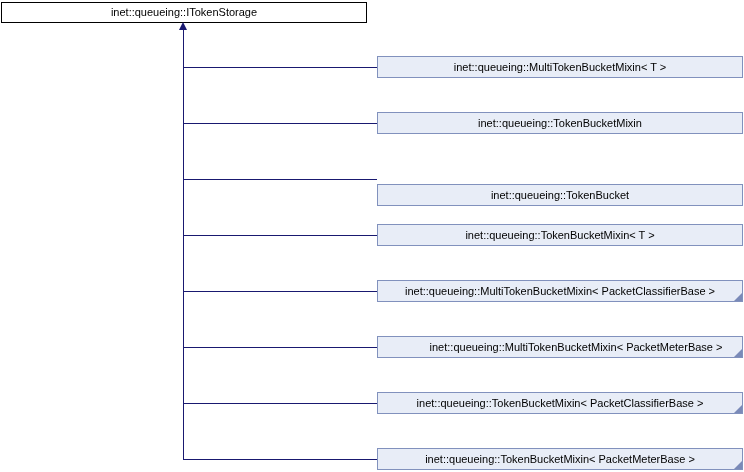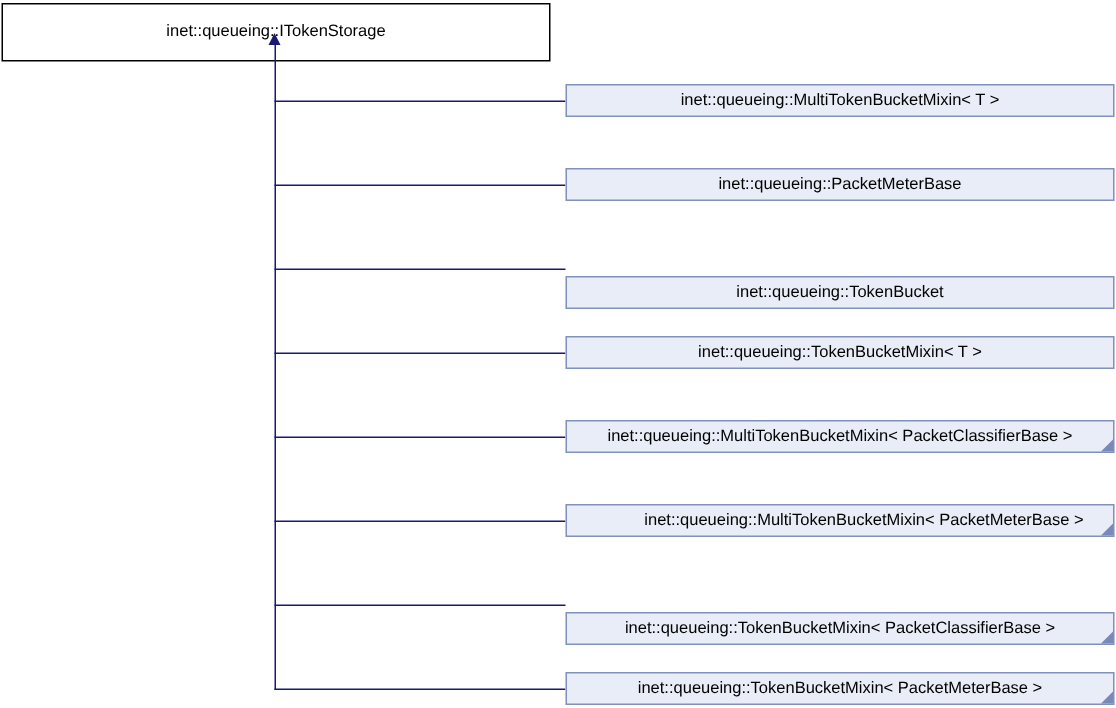--- a/index.html
+++ b/index.html
@@ -17,21 +17,21 @@
     display: flex;
     align-items: center;
     justify-content: center;
     font-size: 11px;
     line-height: 1;
     color: var(--text, #000);
     white-space: nowrap;
   }
   .node.root {
     left: 1px; top: 2px;
-    width: 366px; height: 39px;
+    width: 366px; height: 21px;
     background: var(--root-fill, #fff);
     border: 1px solid var(--root-border, #000);
     text-align: center;
   }
   .node.child {
     left: 377px;
     width: 366px; height: 22px;
     background: var(--node-fill, #e8edf7);
     border: 1px solid var(--node-border, #8191bd);
     cursor: pointer;
@@ -81,21 +81,21 @@
       <div class="hline" style="top: 66.5px;"></div>
       <div class="node child" style="top: 56px;">
         <span class="label">inet::queueing::MultiTokenBucketMixin&lt; T &gt;</span>
 
       </div>
     </div>
 
     <div class="child-row">
       <div class="hline" style="top: 122.5px;"></div>
       <div class="node child" style="top: 112px;">
-        <span class="label">inet::queueing::PacketMeterBase</span>
+        <span class="label">inet::queueing::TokenBucketMixin</span>
 
       </div>
     </div>
 
     <div class="child-row">
       <div class="hline" style="top: 178.5px;"></div>
       <div class="node child" style="top: 184px;">
         <span class="label">inet::queueing::TokenBucket</span>
 
       </div>
@@ -120,21 +120,21 @@
     <div class="child-row">
       <div class="hline" style="top: 346.5px;"></div>
       <div class="node child" style="top: 336px; padding-left: 32px;">
         <span class="label">inet::queueing::MultiTokenBucketMixin&lt; PacketMeterBase &gt;</span>
         <div class="fold"></div>
       </div>
     </div>
 
     <div class="child-row">
       <div class="hline" style="top: 402.5px;"></div>
-      <div class="node child" style="top: 408px;">
+      <div class="node child" style="top: 392px;">
         <span class="label">inet::queueing::TokenBucketMixin&lt; PacketClassifierBase &gt;</span>
         <div class="fold"></div>
       </div>
     </div>
 
     <div class="child-row">
       <div class="hline" style="top: 458.5px;"></div>
       <div class="node child" style="top: 448px;">
         <span class="label">inet::queueing::TokenBucketMixin&lt; PacketMeterBase &gt;</span>
         <div class="fold"></div>

